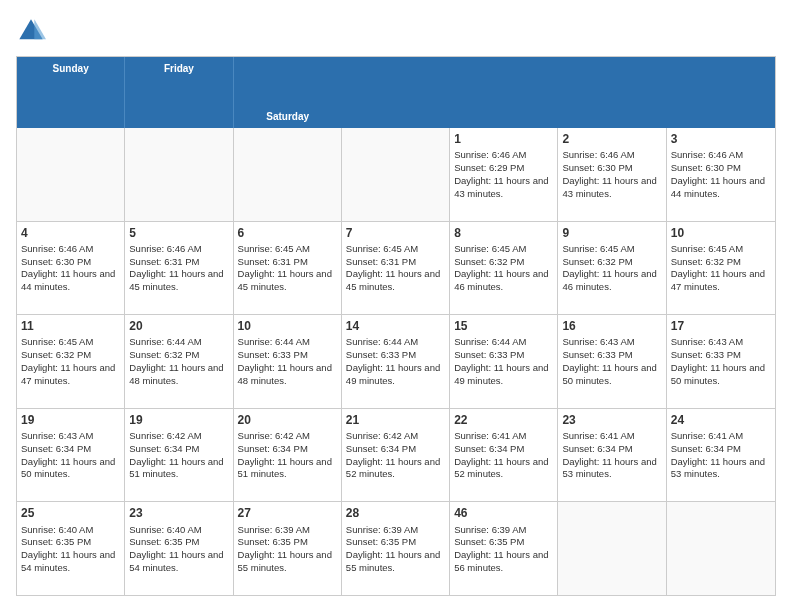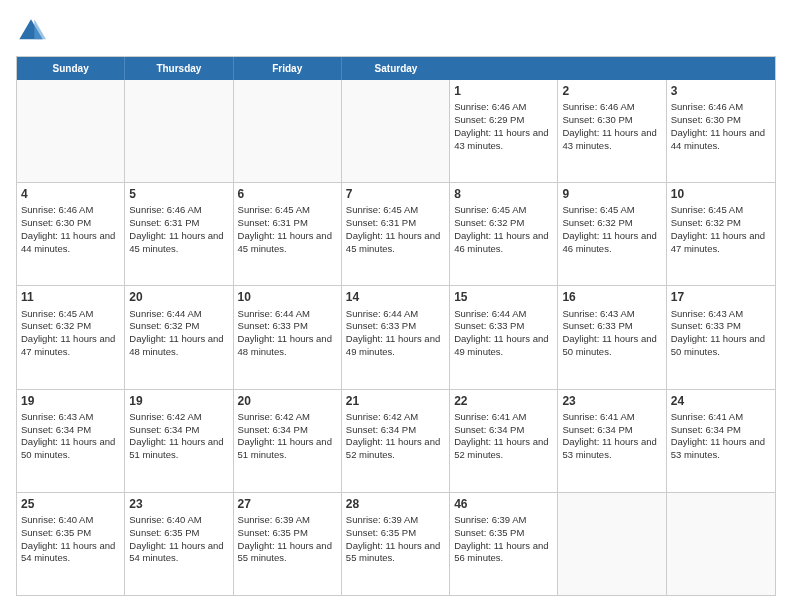--- a/index.html
+++ b/index.html
@@ -64,21 +64,21 @@
       background: #2c6fad;
     }
     .cal-header-cell {
       color: #fff;
       font-size: 10px;
       font-weight: bold;
       padding: 6px 4px;
       text-align: center;
       border-right: 1px solid #4a88c0;
     }
-    .cal-header-cell:last-child { border-right: none; }
+    .cal-header-cell:last-child { border-right: none; margin-top: 48px; }
     .cal-body {
       flex: 1;
       display: flex;
       flex-direction: column;
     }
     .cal-row {
       display: grid;
       grid-template-columns: repeat(7, 1fr);
       flex: 1;
       border-bottom: 1px solid #ccc;
@@ -119,21 +119,20 @@
     </div>
     <div class="title-block">
       <div class="month-title"></div>
       <div class="subtitle"></div>
     </div>
   </div>
 
   <div class="calendar">
     <div class="cal-header-row">
     <div class="cal-header-cell">Sunday</div>
-        <div class="cal-header-cell">Thursday</div>
         <div class="cal-header-cell">Friday</div>
         <div class="cal-header-cell">Saturday</div>
       </div>
     <div class="cal-body">
     <div class="cal-row">
           <div class="cal-cell empty"></div>
           <div class="cal-cell empty"></div>
           <div class="cal-cell empty"></div>
           <div class="cal-cell empty"></div>
           <div class="cal-cell"><span class="day-number">1</span><span style="white-space: pre-wrap;">Sunrise: 6:46 AM

